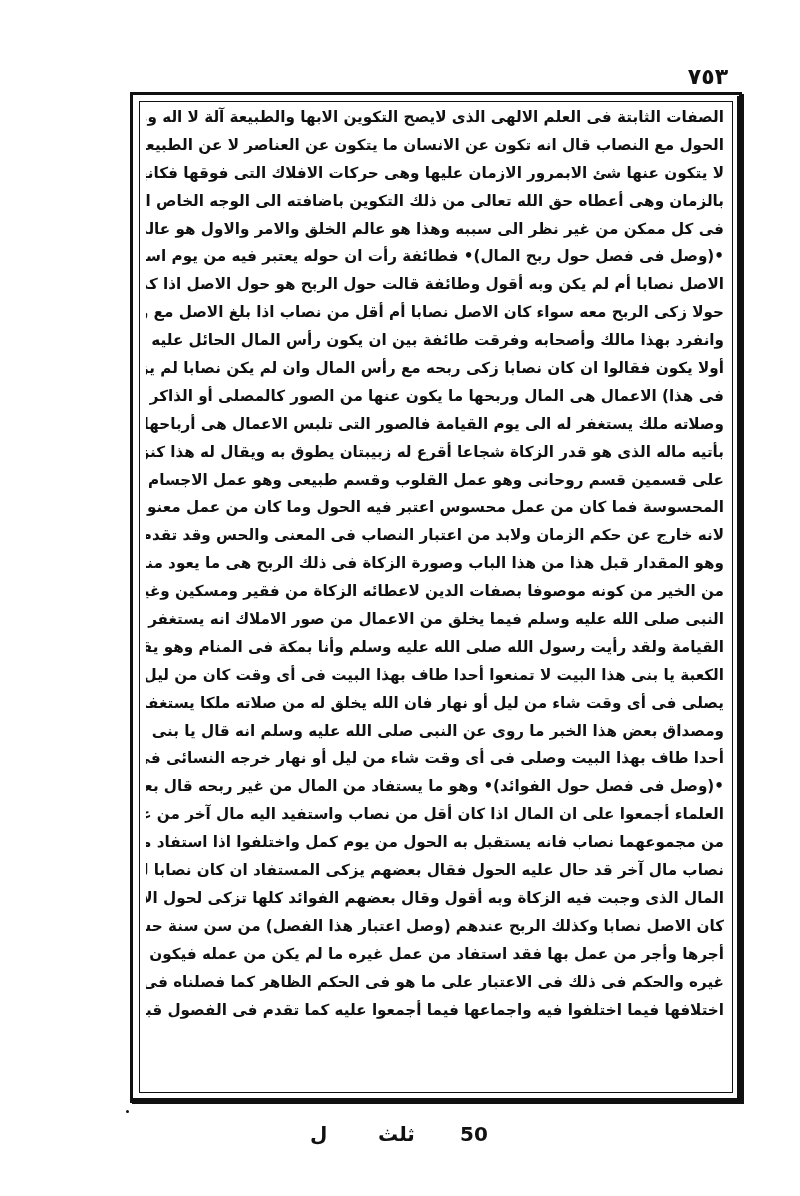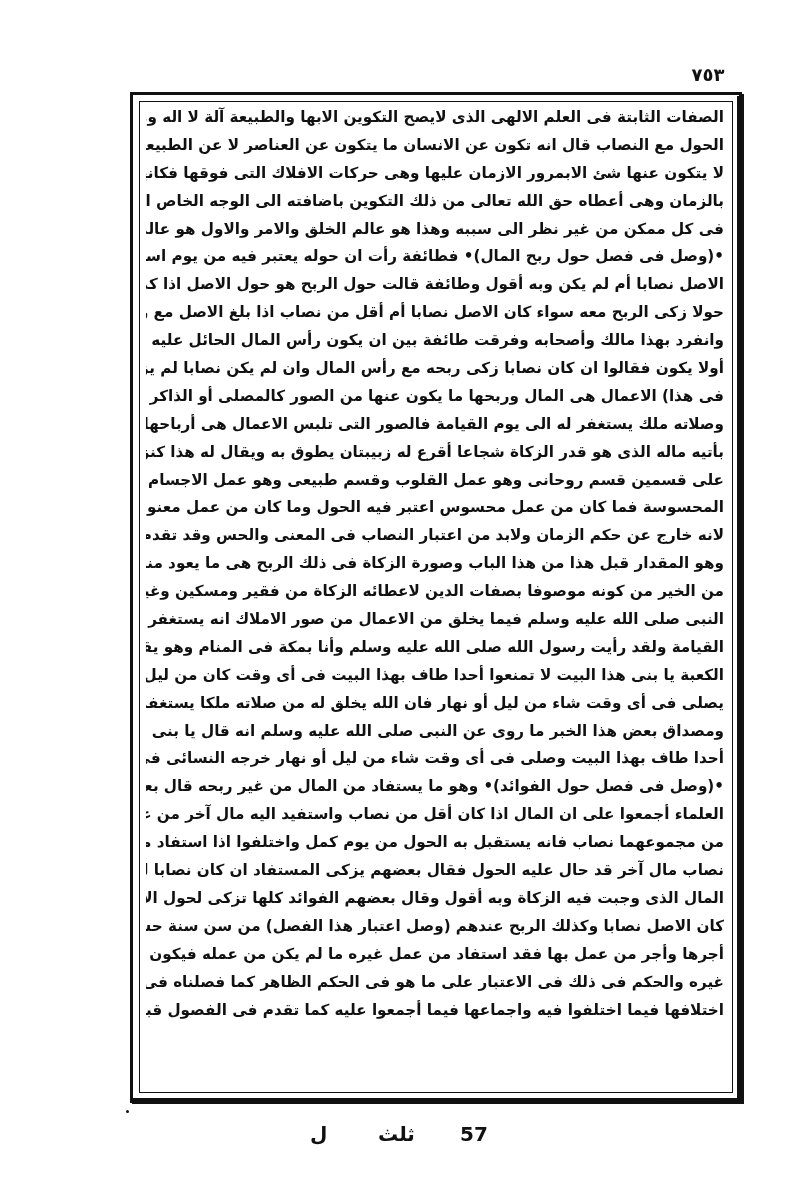--- a/index.html
+++ b/index.html
@@ -1,19 +1,19 @@
 <!DOCTYPE html>
 <html><head>
 <meta charset="utf-8">
 <style>
   html, body { margin:0; padding:0; background:#ffffff; }
   body { width:800px; height:1196px; position:relative; overflow:hidden;
          font-family:"DejaVu Sans", sans-serif; color:#111; }
   .page-number { position:absolute; top:64px; left:668px; width:80px; text-align:center;
-                 font-size:18px; font-weight:bold; color:#111; }
+                 font-size:22px; font-weight:bold; color:#111; }
   .frame-outer { position:absolute; left:130px; top:92px; width:606px; height:1004px;
                  border:3px solid #111; box-shadow:2px 2px 0 #111; }
   .frame-inner { position:absolute; left:6px; top:6px; right:6px; bottom:6px;
                  border:1.5px solid #111; }
   .frame-shadow-bottom { position:absolute; left:130px; top:1098px; width:612px; height:5px;
                  background:#111; border-radius:0 0 60% 0; }
   .frame-shadow-right { position:absolute; left:737px; top:96px; width:4px; height:1004px; background:#111; }
   .text-block { position:absolute; left:146px; top:104px; width:578px; height:980px;
                 direction:rtl; font-family:"DejaVu Sans", sans-serif; font-size:15.2px;
                 line-height:27.9px; color:#111; }
@@ -69,16 +69,16 @@
   <span class="line">المال الذى وجبت فيه الزكاة وبه أقول وقال بعضهم الفوائد كلها تزكى لحول الاصل اذا</span>
   <span class="line">كان الاصل نصابا وكذلك الربح عندهم (وصل اعتبار هذا الفصل) من سن سنة حسنة فله</span>
   <span class="line">أجرها وأجر من عمل بها فقد استفاد من عمل غيره ما لم يكن من عمله فيكون ربحه وأعماله عمل</span>
   <span class="line">غيره والحكم فى ذلك فى الاعتبار على ما هو فى الحكم الظاهر كما فصلناه فى المذاهب على</span>
   <span class="line">اختلافها فيما اختلفوا فيه واجماعها فيما أجمعوا عليه كما تقدم فى الفصول قبله من الاعتبار</span>
 </div>
 
 <div class="dot"></div>
 
 <div class="footer-marks">
-  <span class="footer-mark fm-1">57</span>
+  <span class="footer-mark fm-1">50</span>
   <span class="footer-mark fm-2">ثلث</span>
   <span class="footer-mark fm-3">ل</span>
 </div>
 
 </body></html>

